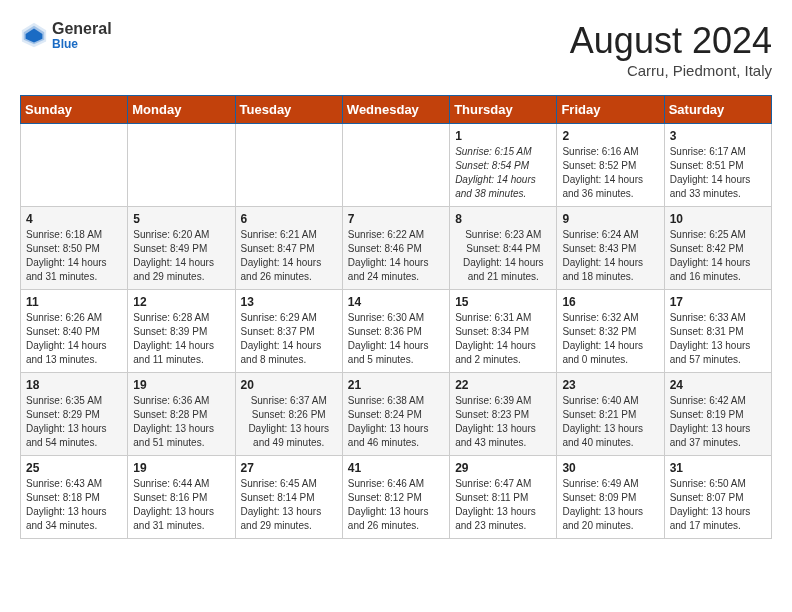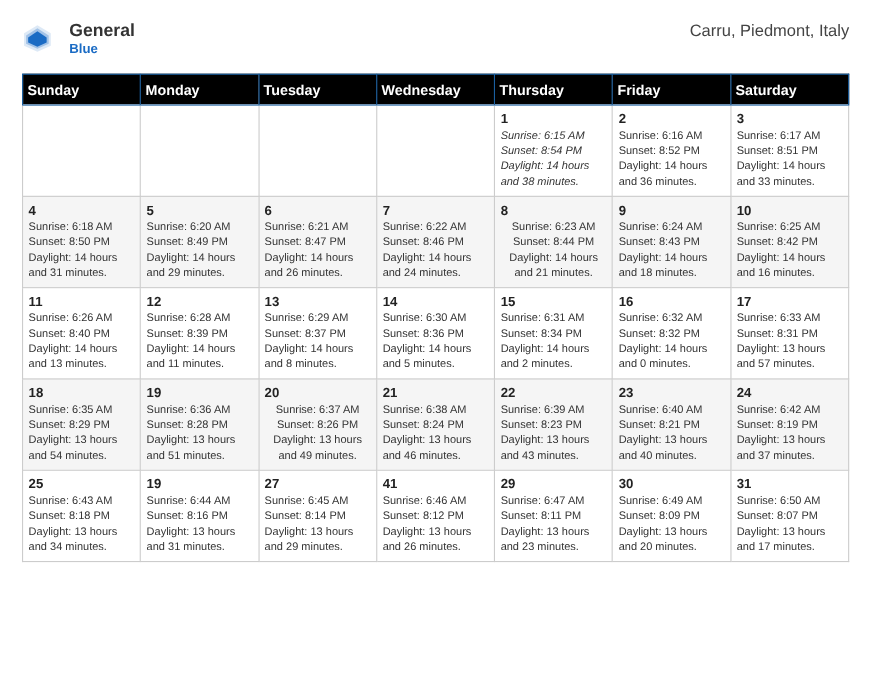--- a/index.html
+++ b/index.html
@@ -12,21 +12,21 @@
     }
     .header {
       display: flex;
       justify-content: space-between;
       align-items: flex-start;
       margin-bottom: 16px;
     }
     .logo {
       display: flex;
       align-items: center;
-      gap: 15px;
+      gap: 4px;
     }
     .logo-text {
       display: flex;
       flex-direction: column;
       line-height: 1.1;
     }
     .logo-general {
       font-size: 16px;
       font-weight: bold;
       color: #333;
@@ -51,21 +51,21 @@
     .location {
       font-size: 15px;
       color: #444;
     }
     table {
       width: 100%;
       border-collapse: collapse;
       table-layout: fixed;
     }
     thead tr th {
-      background-color: #000000;
+      background-color: #c2410c;
       color: #fff;
       font-size: 13px;
       font-weight: bold;
       padding: 6px 4px;
       text-align: left;
       border: 1px solid #1a5fa0;
     }
     tbody tr td {
       vertical-align: top;
       border: 1px solid #ccc;
@@ -102,20 +102,21 @@
       <polygon points="15,2 28,10 28,22 15,28 2,22 2,10" fill="#1a6bc4" opacity="0.15"></polygon>
       <polygon points="15,5 26,12 26,20 15,25 4,20 4,12" fill="#1a6bc4" opacity="0.3"></polygon>
       <polygon points="15,8 24,14 24,19 15,23 6,19 6,14" fill="#1a6bc4"></polygon>
     </svg>
     <div class="logo-text">
       <span class="logo-general">General</span>
       <span class="logo-blue">Blue</span>
     </div>
   </div>
   <div class="title-block">
+    <div class="month-year">August 2024</div>
     <div class="location">Carru, Piedmont, Italy</div>
   </div>
 </div>
 
 <table>
   <thead>
     <tr>
     <th>Sunday</th>
         <th>Monday</th>
         <th>Tuesday</th>

